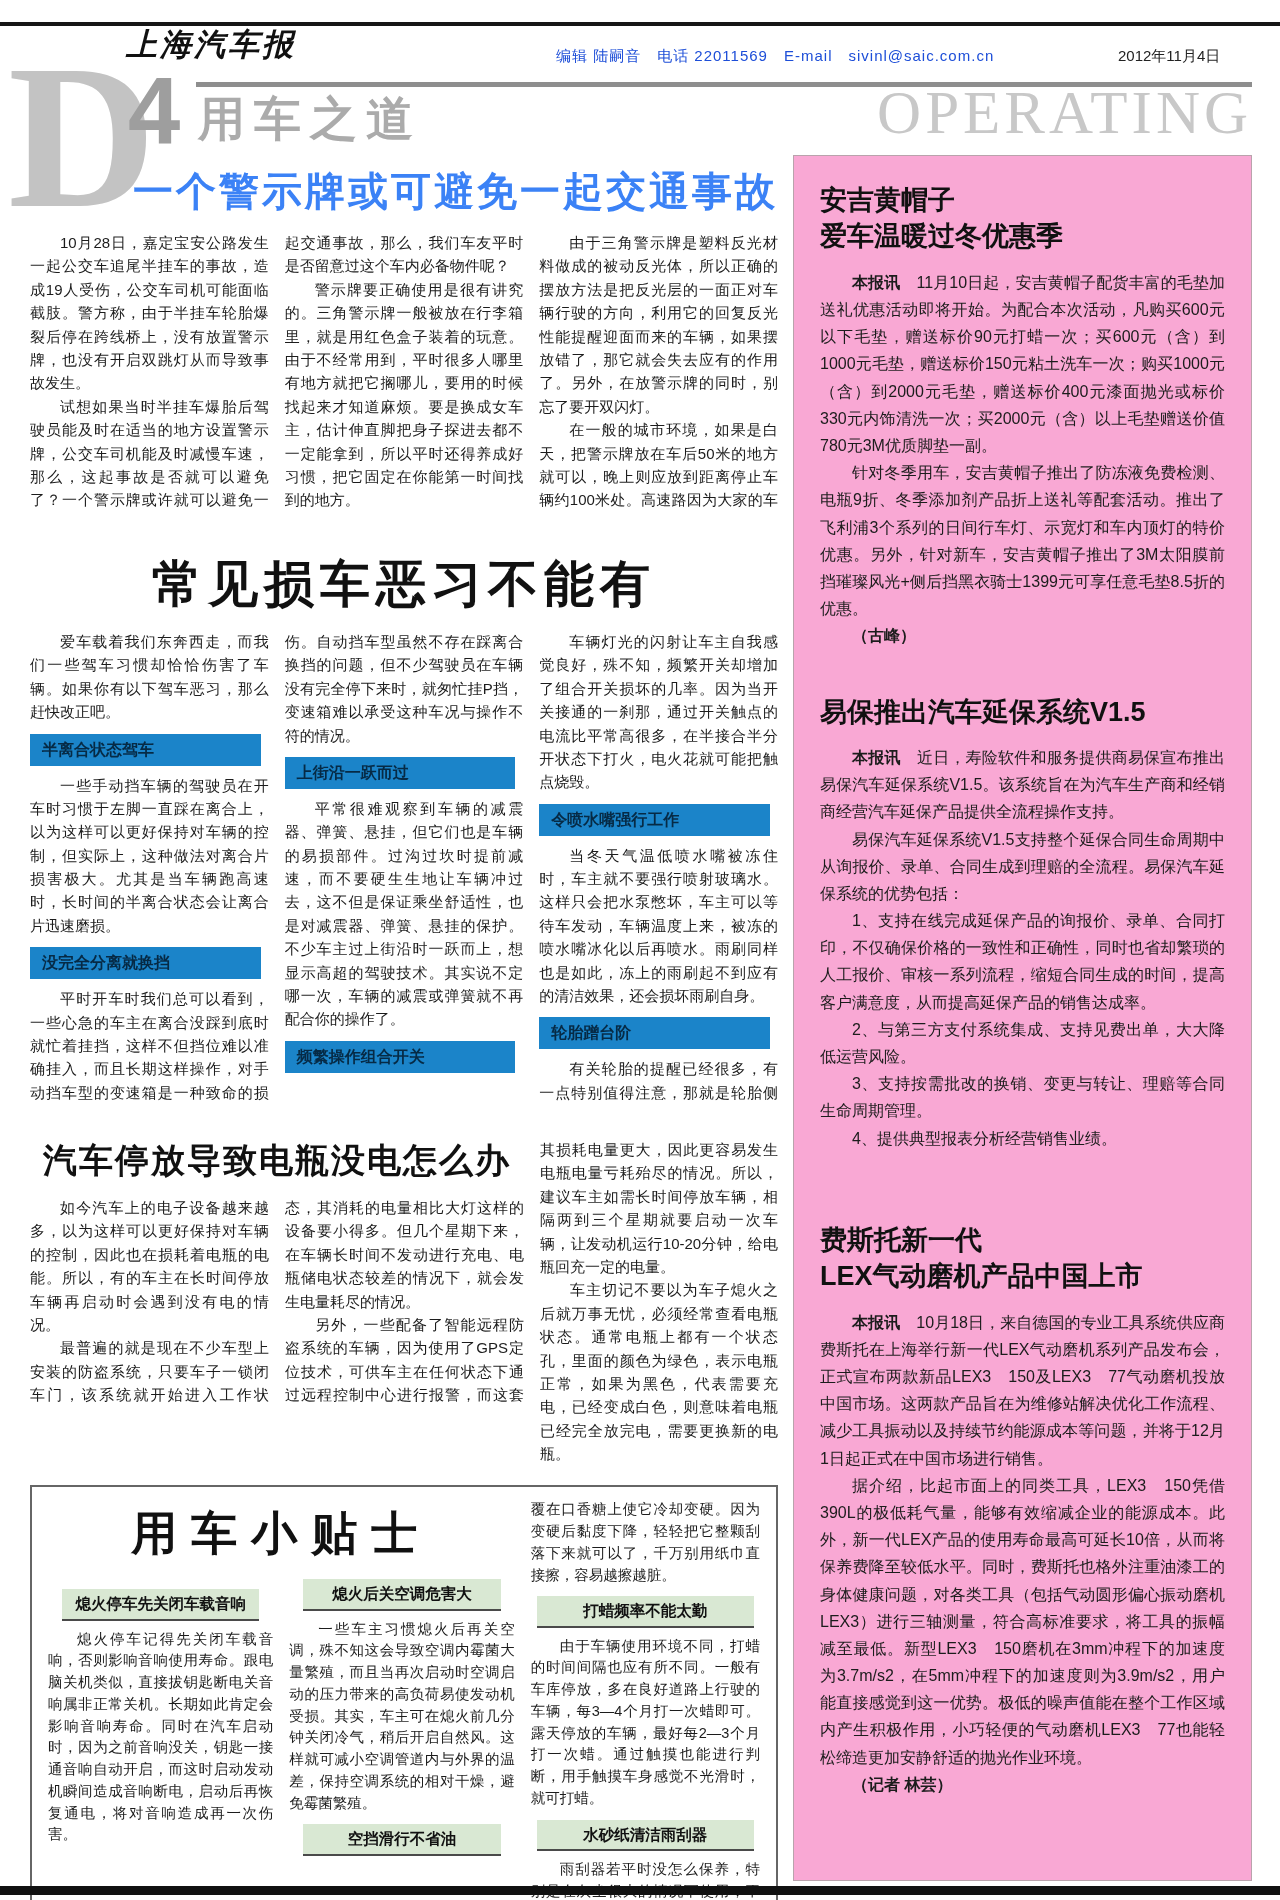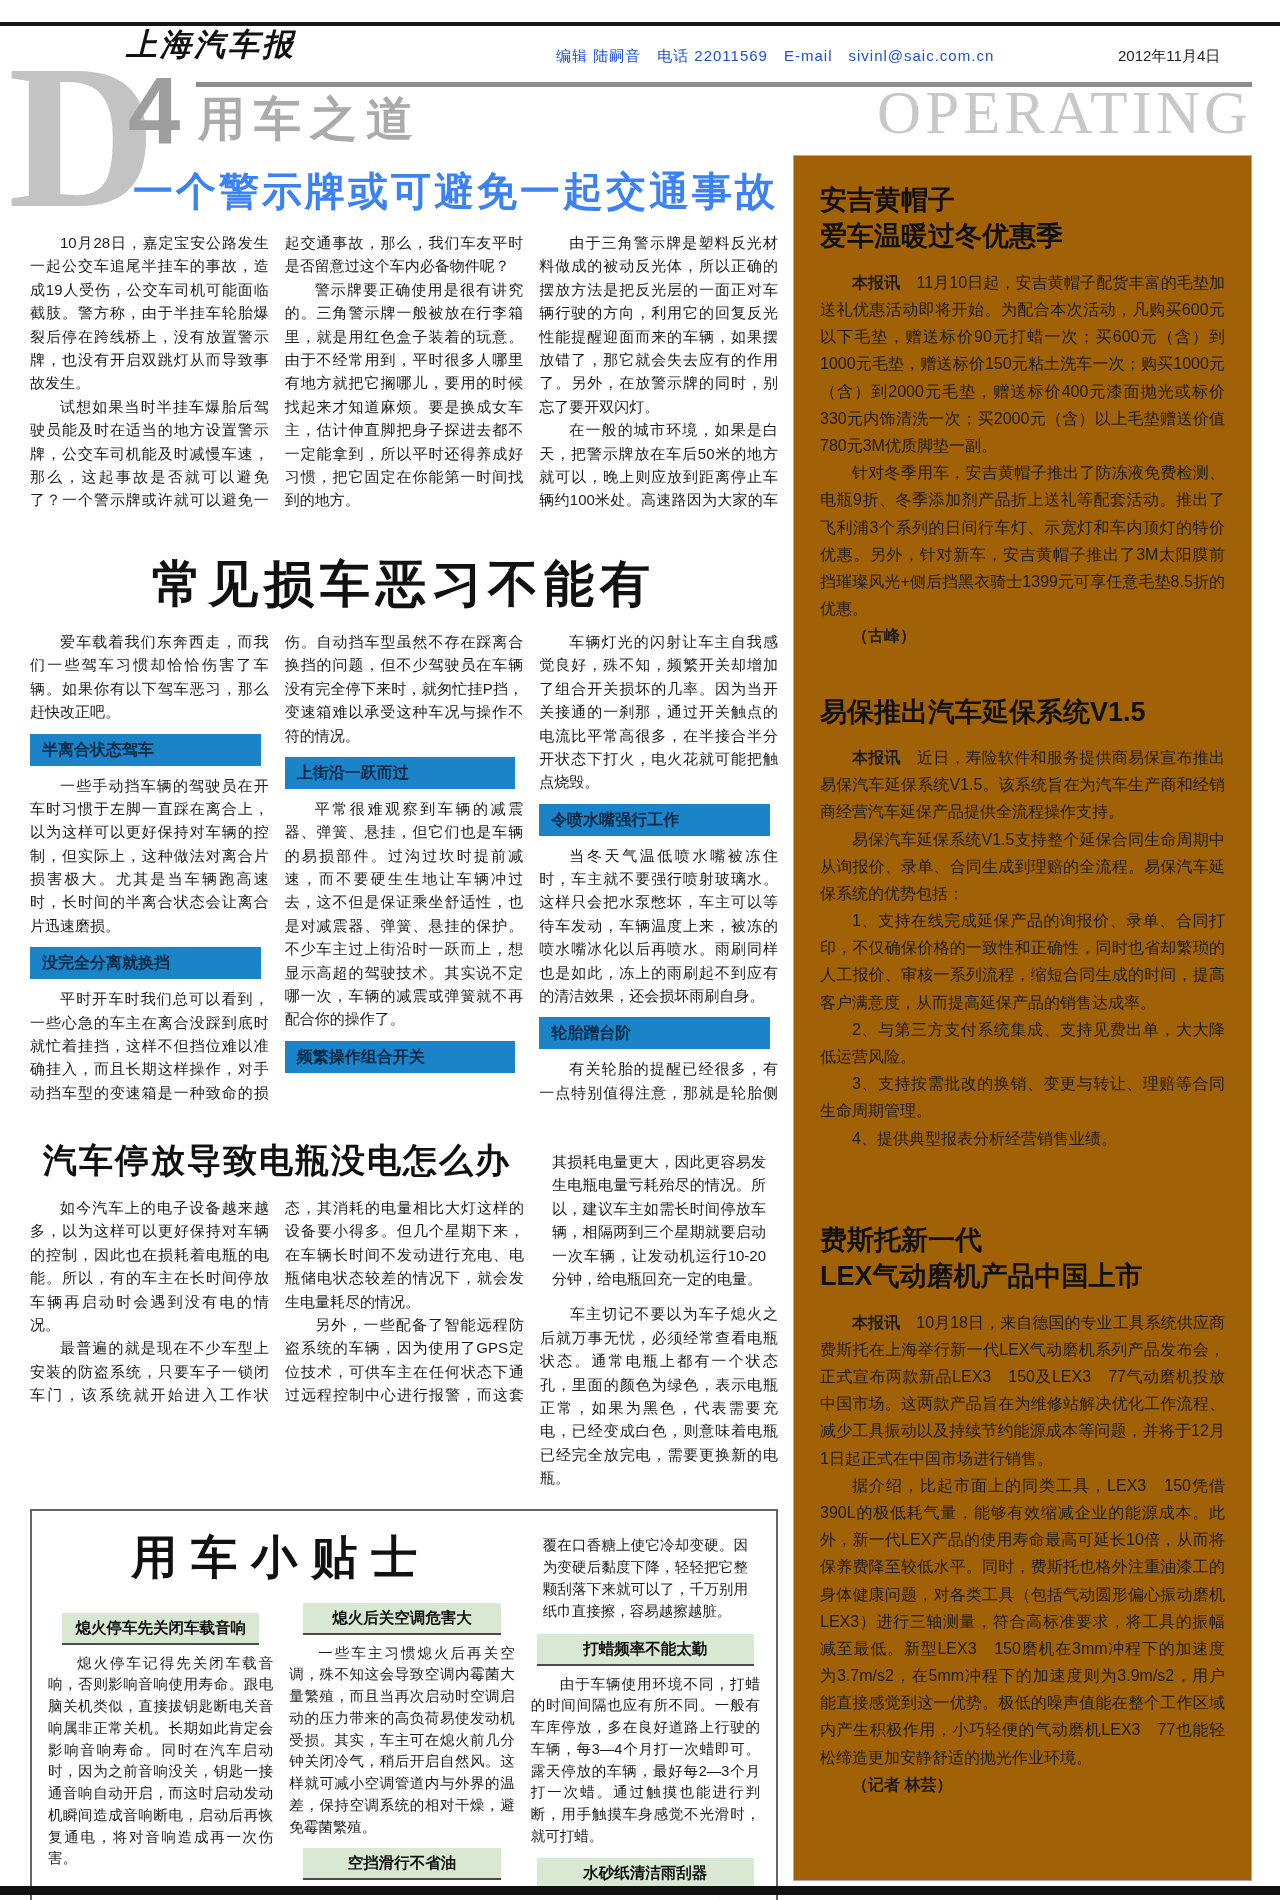--- a/index.html
+++ b/index.html
@@ -16,21 +16,21 @@
   .big-d{position:absolute;left:8px;top:34px;font-family:"Liberation Serif",serif;
          font-size:205px;font-weight:bold;color:#c3c3c3;line-height:1;}
   .big-4{position:absolute;left:128px;top:64px;font-size:94px;font-weight:bold;color:#9e9e9e;line-height:1;}
   .section-cn{position:absolute;left:198px;top:88px;font-size:47px;font-weight:bold;
               color:#ababab;letter-spacing:9px;text-align:center;}
   .section-en{position:absolute;right:28px;top:78px;font-family:"Liberation Serif",serif;
               font-size:61px;color:#c8c8c8;letter-spacing:4px;}
   
   .left-col{position:absolute;left:30px;top:150px;width:748px;}
   .para{margin:0;text-indent:2em;}
-  .para-noindent{margin:12px;text-indent:0;}
+  .para-noindent{margin:0;text-indent:0;}
   
   .a1-headline{font-family:"Liberation Serif",serif;font-weight:bold;font-size:40px;
                text-align:right;letter-spacing:3px;margin:14px 0 12px;color:#3b82f6;}
   .a1-body{height:300px;column-count:3;column-gap:16px;column-fill:auto;
            font-size:15px;line-height:1.56;text-align:justify;overflow:hidden;}
   
   .a2-headline{font-size:50px;font-weight:bold;text-align:center;letter-spacing:6px;
                margin:20px 0 12px;color:#111;}
   .a2-body{height:490px;column-count:3;column-gap:16px;column-fill:auto;
            font-size:15px;line-height:1.56;text-align:justify;overflow:hidden;}
@@ -52,21 +52,21 @@
   .tips-title{font-size:46px;font-weight:bold;text-align:center;letter-spacing:14px;
               margin:4px 0 14px;color:#111;}
   .tips-cols{height:300px;column-count:2;column-gap:16px;column-fill:auto;
              font-size:14.5px;line-height:1.5;text-align:justify;overflow:hidden;}
   .tips-right{width:230px;font-size:14.5px;line-height:1.5;text-align:justify;}
   .subhead-green{background:#d9e8d3;border-bottom:2px solid #4a4a4a;font-weight:bold;
                  font-size:15.5px;text-align:center;padding:3px 6px;margin:10px 14px 8px;
                  break-inside:avoid;color:#111;text-indent:0;}
   .tips-right .subhead-green{margin:10px 6px 8px;}
   
-  .sidebar{position:absolute;left:793px;top:155px;width:459px;height:1726px;background:#a16207;
+  .sidebar{position:absolute;left:793px;top:155px;width:459px;height:1726px;background:#f9a8d4;
            border:1px solid #b9a3ac;box-sizing:border-box;padding:26px 26px 20px;overflow:hidden;}
   .sb-article{margin:0;}
   .sb-title{font-size:27px;font-weight:bold;line-height:1.35;color:#111;margin:0 0 14px;}
   .sb-body p{font-size:16px;line-height:1.7;text-align:justify;margin:0;text-indent:2em;}
   .sb-lead{font-weight:bold;}
   .sb-sig{text-align:right;font-weight:bold;text-indent:0;margin-top:2px;}
   .mt-a2{margin-top:44px;}
   .mt-a3{margin-top:70px;}
 </style>
 </head>

